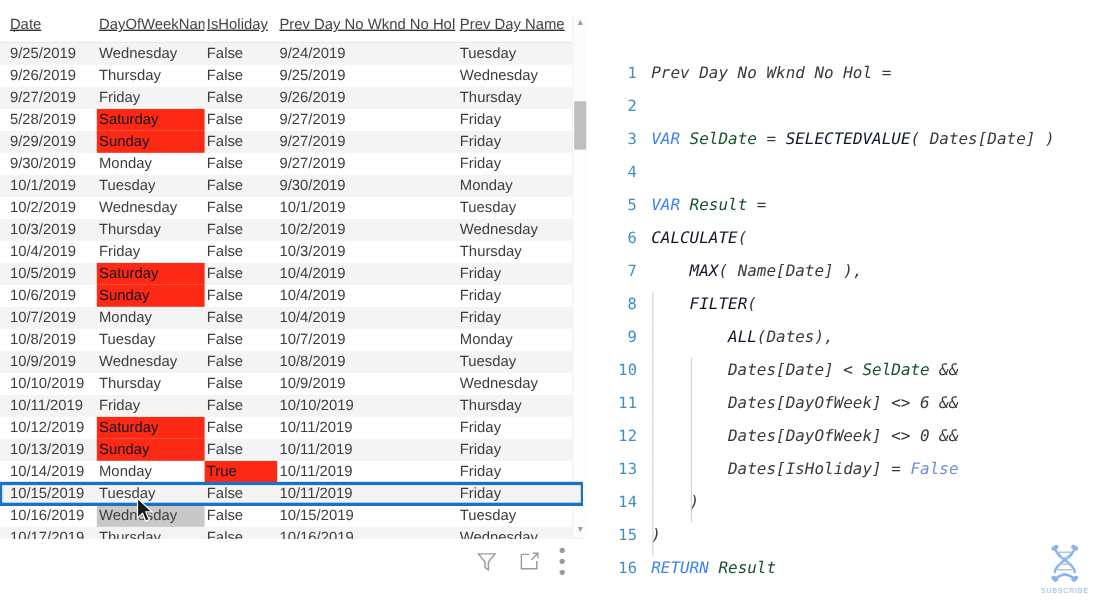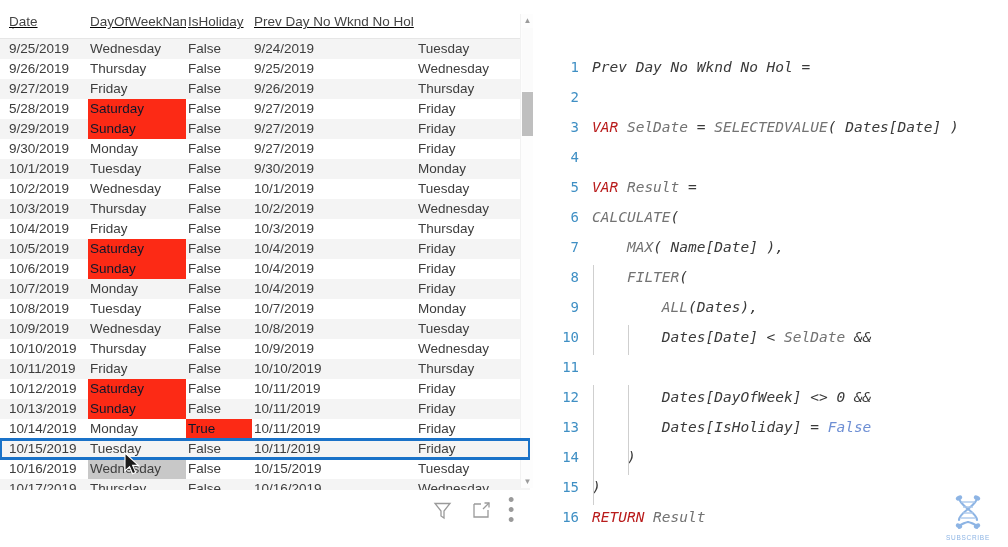--- a/index.html
+++ b/index.html
@@ -191,23 +191,23 @@
   .ln {
     width: 32px;
     text-align: right;
     color: #3f8fc4;
     font-size: 14px;
     padding-right: 13px;
     flex: 0 0 auto;
   }
   .code-text { color: #3a3a3a; position: relative; font-style: italic; }
 
-  .kw    { color: #b91c1c; }
-  .varn  { color: #737373; margin-top: 14px; }
-  .fn    { color: #737373; }
+  .kw    { color: #3b82f6; }
+  .varn  { color: #14532d; margin-top: 14px; }
+  .fn    { color: #0f172a; }
   .lit   { color: #6e8fd4; }
   .plain { color: #3a3a3a; }
 
   .guide {
     position: absolute;
     width: 1px;
     background: #cfcfcf;
   }
 
   
@@ -250,20 +250,21 @@
   <div id="table-visual">
 
     <div id="table-scroll-region">
 
       <div class="thead">
         <div class="hrow" id="header-row">
             <div class="hcell c0"><span>Date</span><span class="sort-arrow"></span></div>
             <div class="hcell c1"><span>DayOfWeekName</span></div>
             <div class="hcell c2"><span>IsHoliday</span></div>
             <div class="hcell c3"><span>Prev Day No Wknd No Hol</span></div>
+            <div class="hcell c4"><span>Prev Day Name</span></div>
           </div>
       </div>
 
       <div class="tbody" id="table-body">
           <div class="trow alt">
             <div class="cell c0">9/25/2019</div>
             <div class="cell c1">Wednesday</div>
             <div class="cell c2">False</div>
             <div class="cell c3">9/24/2019</div>
             <div class="cell c4">Tuesday</div>
@@ -459,21 +460,21 @@
         <div class="code-line"><div class="ln">1</div><div class="code-text"><span class="plain">Prev Day No Wknd No Hol =</span></div></div>
         <div class="code-line"><div class="ln">2</div><div class="code-text"></div></div>
         <div class="code-line"><div class="ln">3</div><div class="code-text"><span class="kw">VAR </span><span class="varn">SelDate</span><span class="plain"> = </span><span class="fn">SELECTEDVALUE</span><span class="plain">( Dates[Date] )</span></div></div>
         <div class="code-line"><div class="ln">4</div><div class="code-text"></div></div>
         <div class="code-line"><div class="ln">5</div><div class="code-text"><span class="kw">VAR </span><span class="varn">Result</span><span class="plain"> =</span></div></div>
         <div class="code-line"><div class="ln">6</div><div class="code-text"><span class="fn">CALCULATE</span><span class="plain">(</span></div></div>
         <div class="code-line"><div class="ln">7</div><div class="code-text"><span class="plain">    </span><span class="fn">MAX</span><span class="plain">( Name[Date] ),</span></div></div>
         <div class="code-line"><div class="ln">8</div><div class="code-text"><span class="plain">    </span><span class="fn">FILTER</span><span class="plain">(</span><span class="guide" style="left: 1px; top: -4px; height: 30px;"></span></div></div>
         <div class="code-line"><div class="ln">9</div><div class="code-text"><span class="plain">        </span><span class="fn">ALL</span><span class="plain">(Dates),</span><span class="guide" style="left: 1px; top: -4px; height: 30px;"></span></div></div>
         <div class="code-line"><div class="ln">10</div><div class="code-text"><span class="plain">        Dates[Date] &lt; </span><span class="varn">SelDate</span><span class="plain"> &amp;&amp;</span><span class="guide" style="left: 1px; top: -4px; height: 30px;"></span><span class="guide" style="left: 35.88px; top: -4px; height: 30px;"></span></div></div>
-        <div class="code-line"><div class="ln">11</div></div>
+        <div class="code-line"><div class="ln">11</div><div class="code-text"><span class="plain">        Dates[DayOfWeek] &lt;&gt; 6 &amp;&amp;</span><span class="guide" style="left: 1px; top: -4px; height: 30px;"></span><span class="guide" style="left: 35.88px; top: -4px; height: 30px;"></span></div></div>
         <div class="code-line"><div class="ln">12</div><div class="code-text"><span class="plain">        Dates[DayOfWeek] &lt;&gt; 0 &amp;&amp;</span><span class="guide" style="left: 1px; top: -4px; height: 30px;"></span><span class="guide" style="left: 35.88px; top: -4px; height: 30px;"></span></div></div>
         <div class="code-line"><div class="ln">13</div><div class="code-text"><span class="plain">        Dates[IsHoliday] = </span><span class="lit">False</span><span class="guide" style="left: 1px; top: -4px; height: 30px;"></span><span class="guide" style="left: 35.88px; top: -4px; height: 30px;"></span></div></div>
         <div class="code-line"><div class="ln">14</div><div class="code-text"><span class="plain">    )</span><span class="guide" style="left: 1px; top: -4px; height: 30px;"></span><span class="guide" style="left: 35.88px; top: -4px; height: 30px;"></span></div></div>
         <div class="code-line"><div class="ln">15</div><div class="code-text"><span class="plain">)</span><span class="guide" style="left: 1px; top: -4px; height: 30px;"></span></div></div>
         <div class="code-line"><div class="ln">16</div><div class="code-text"><span class="kw">RETURN </span><span class="varn">Result</span></div></div>
       </div>
   </div>
 
   <div id="subscribe-watermark">
     <svg width="40" height="40" viewBox="0 0 40 40">

